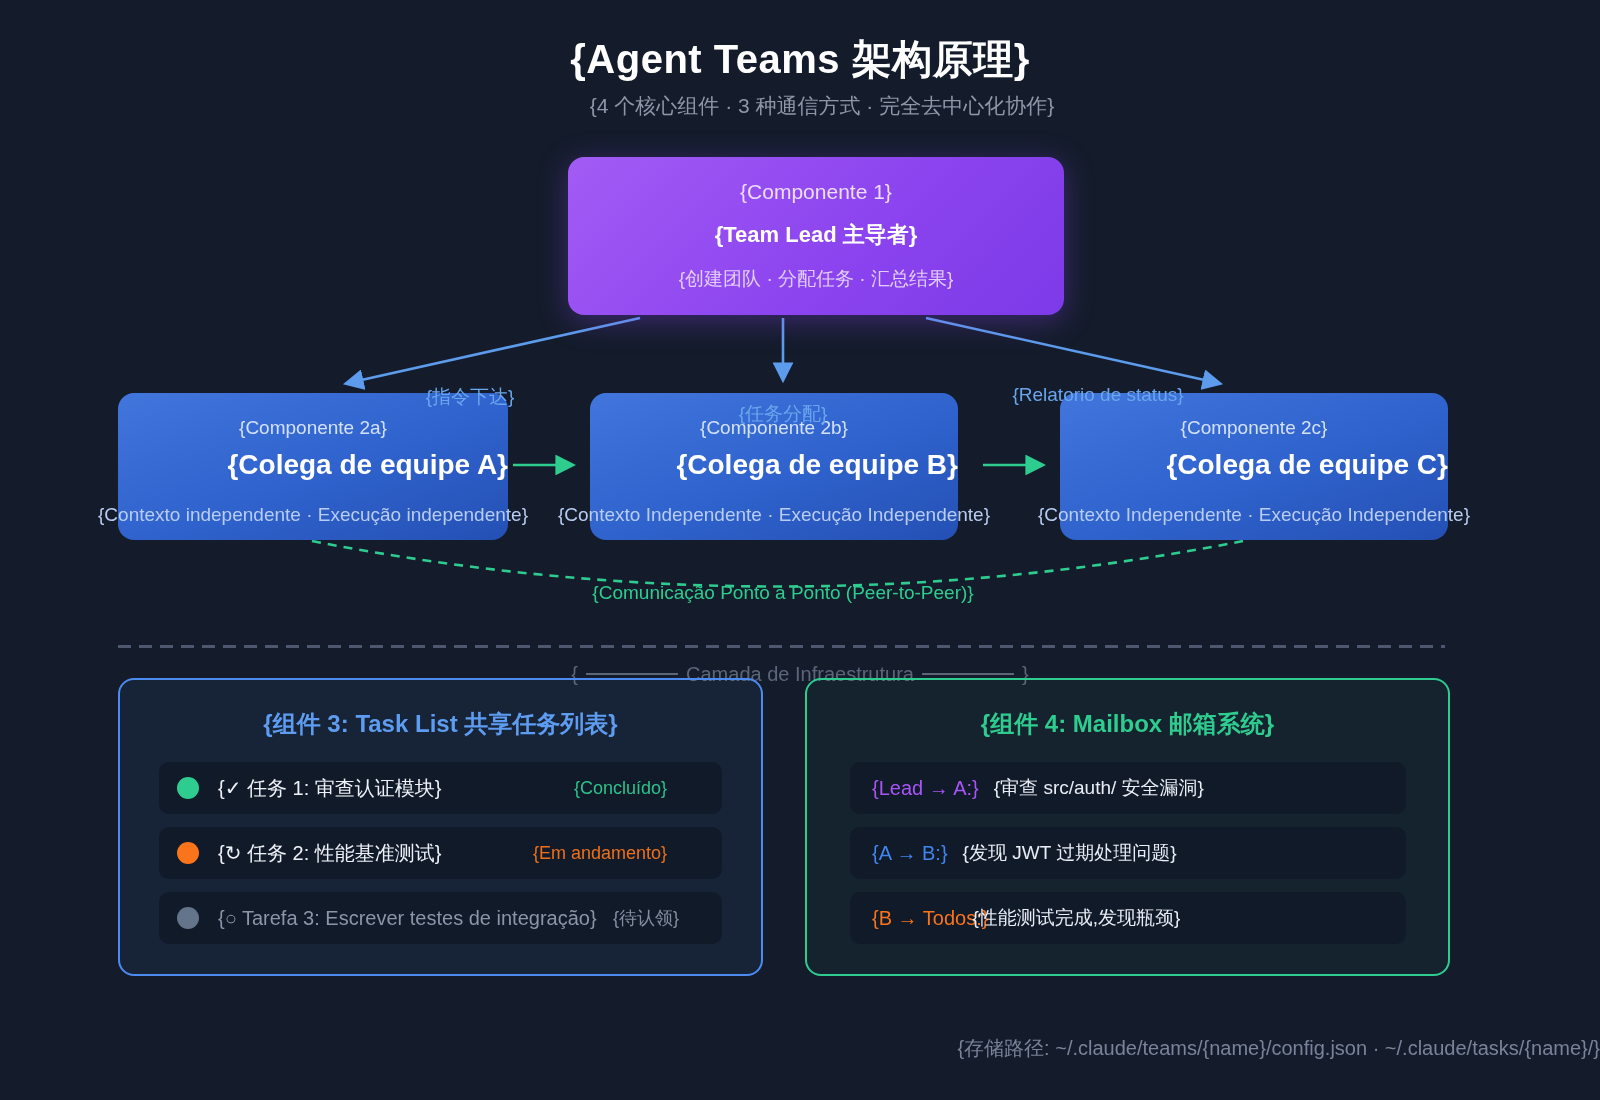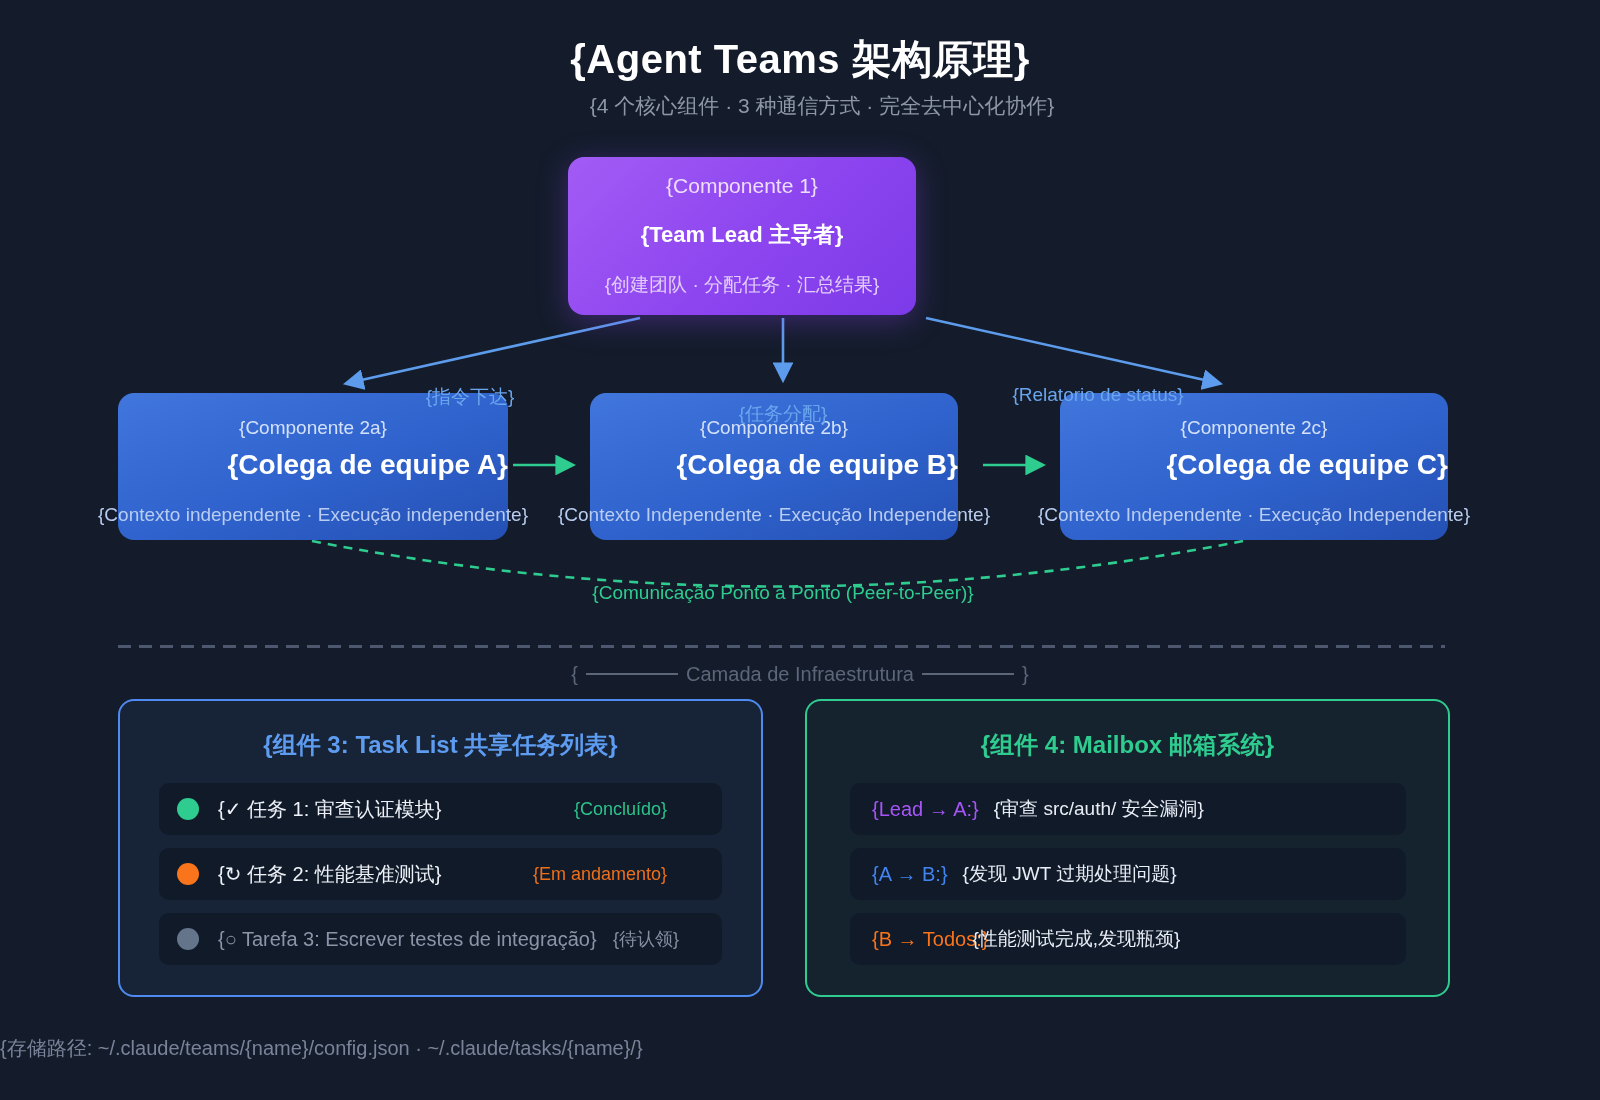--- a/index.html
+++ b/index.html
@@ -21,26 +21,26 @@
   .page-subtitle {
     position: absolute; top: 92px; left: 0; width: 100%;
     text-align: center; font-size: 21px; color: #8e97a8; padding-left: 44px;
   }
 
   
   .diagram-lines { position: absolute; top: 0; left: 0; z-index: 0; }
 
   
   .lead-node {
-    position: absolute; left: 568px; top: 157px; width: 348px; height: 158px;
+    position: absolute; left: 568px; top: 157px; width: 496px; height: 158px;
     border-radius: 16px;
     background: linear-gradient(135deg, #a35bf5 0%, #8a43ee 60%, #7d3ae8 100%);
     box-shadow: 0 6px 30px rgba(138, 67, 238, 0.35);
     display: flex; flex-direction: column; align-items: center; justify-content: center;
-    gap: 22px; z-index: 2;
+    gap: 16px; z-index: 2;
   }
   .lead-component { font-size: 21px; color: #eeddfe; }
   .lead-name { font-size: 22px; font-weight: 700; color: #ffffff; }
   .lead-desc { font-size: 19px; color: #e2cdfb; }
 
   
   .edge-label {
     position: absolute; transform: translateX(-50%);
     font-size: 19px; color: #6aa6ee; white-space: nowrap; z-index: 2; margin-top: 39px;
   }
@@ -86,21 +86,21 @@
     position: absolute; top: 663px; left: 0; width: 100%;
     text-align: center; font-size: 20px; color: #5c6679; white-space: nowrap;
   }
   .infra-label .dashline {
     display: inline-block; width: 92px; height: 2px; background: #5c6679;
     vertical-align: middle; margin: 0 8px 4px 8px;
   }
 
   
   .card {
-    position: absolute; top: 699px; width: 645px; height: 298px;
+    position: absolute; top: 678px; width: 645px; height: 298px;
     border-radius: 16px; z-index: 1;
   }
   .card.tasks {
     left: 118px; border: 2px solid #4d8bf0;
     background: rgba(77, 126, 220, 0.07);
   }
   .card.mailbox {
     left: 805px; border: 2px solid #2ecc8f;
     background: rgba(46, 204, 143, 0.045);
   }
@@ -132,21 +132,21 @@
   }
   .card.tasks .rows .task-row:nth-child(3) .task-status { right: 43px; }
 
   .mail-sender { font-size: 20px; }
   .mail-text { font-size: 19px; color: #e8edf6; margin-left: 15px; }
   .card.mailbox .rows .mail-row:nth-child(3) .mail-text { margin-left: -16px; }
 
   
   .storage-footer {
     position: absolute; top: 1035px; left: 0; width: 100%;
-    text-align: left; font-size: 20px; color: #79839a;
+    text-align: right; font-size: 20px; color: #79839a;
   }
 </style>
 </head>
 <body>
 
 <div class="stage">
 
   <svg class="diagram-lines" width="1600" height="660" viewBox="0 0 1600 660">
     <defs>
       <marker id="arrow-blue" markerWidth="8" markerHeight="8" refX="6" refY="4" orient="auto" markerUnits="strokeWidth">

